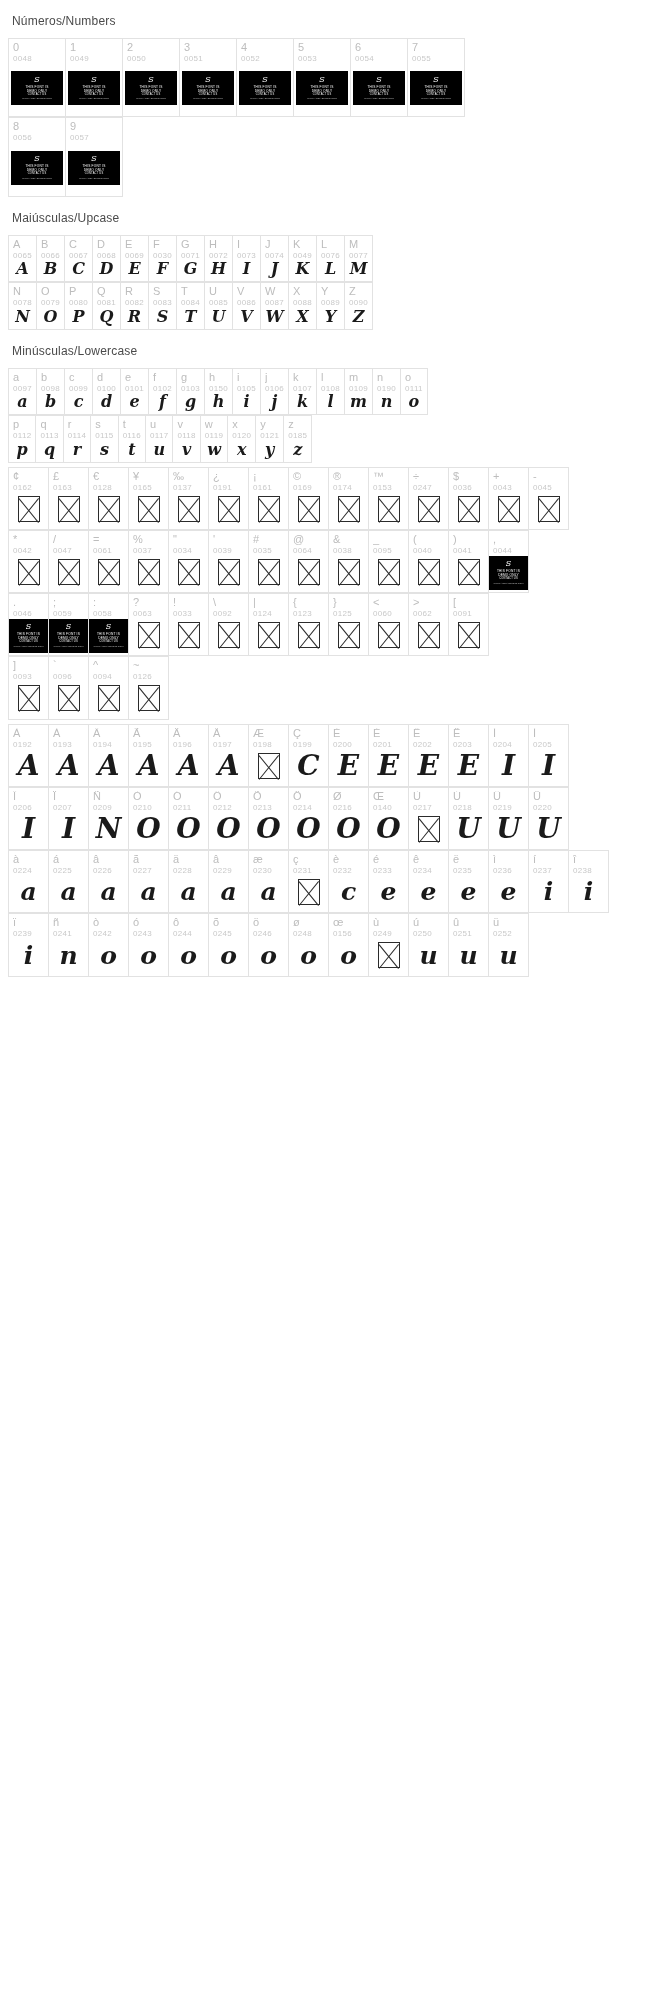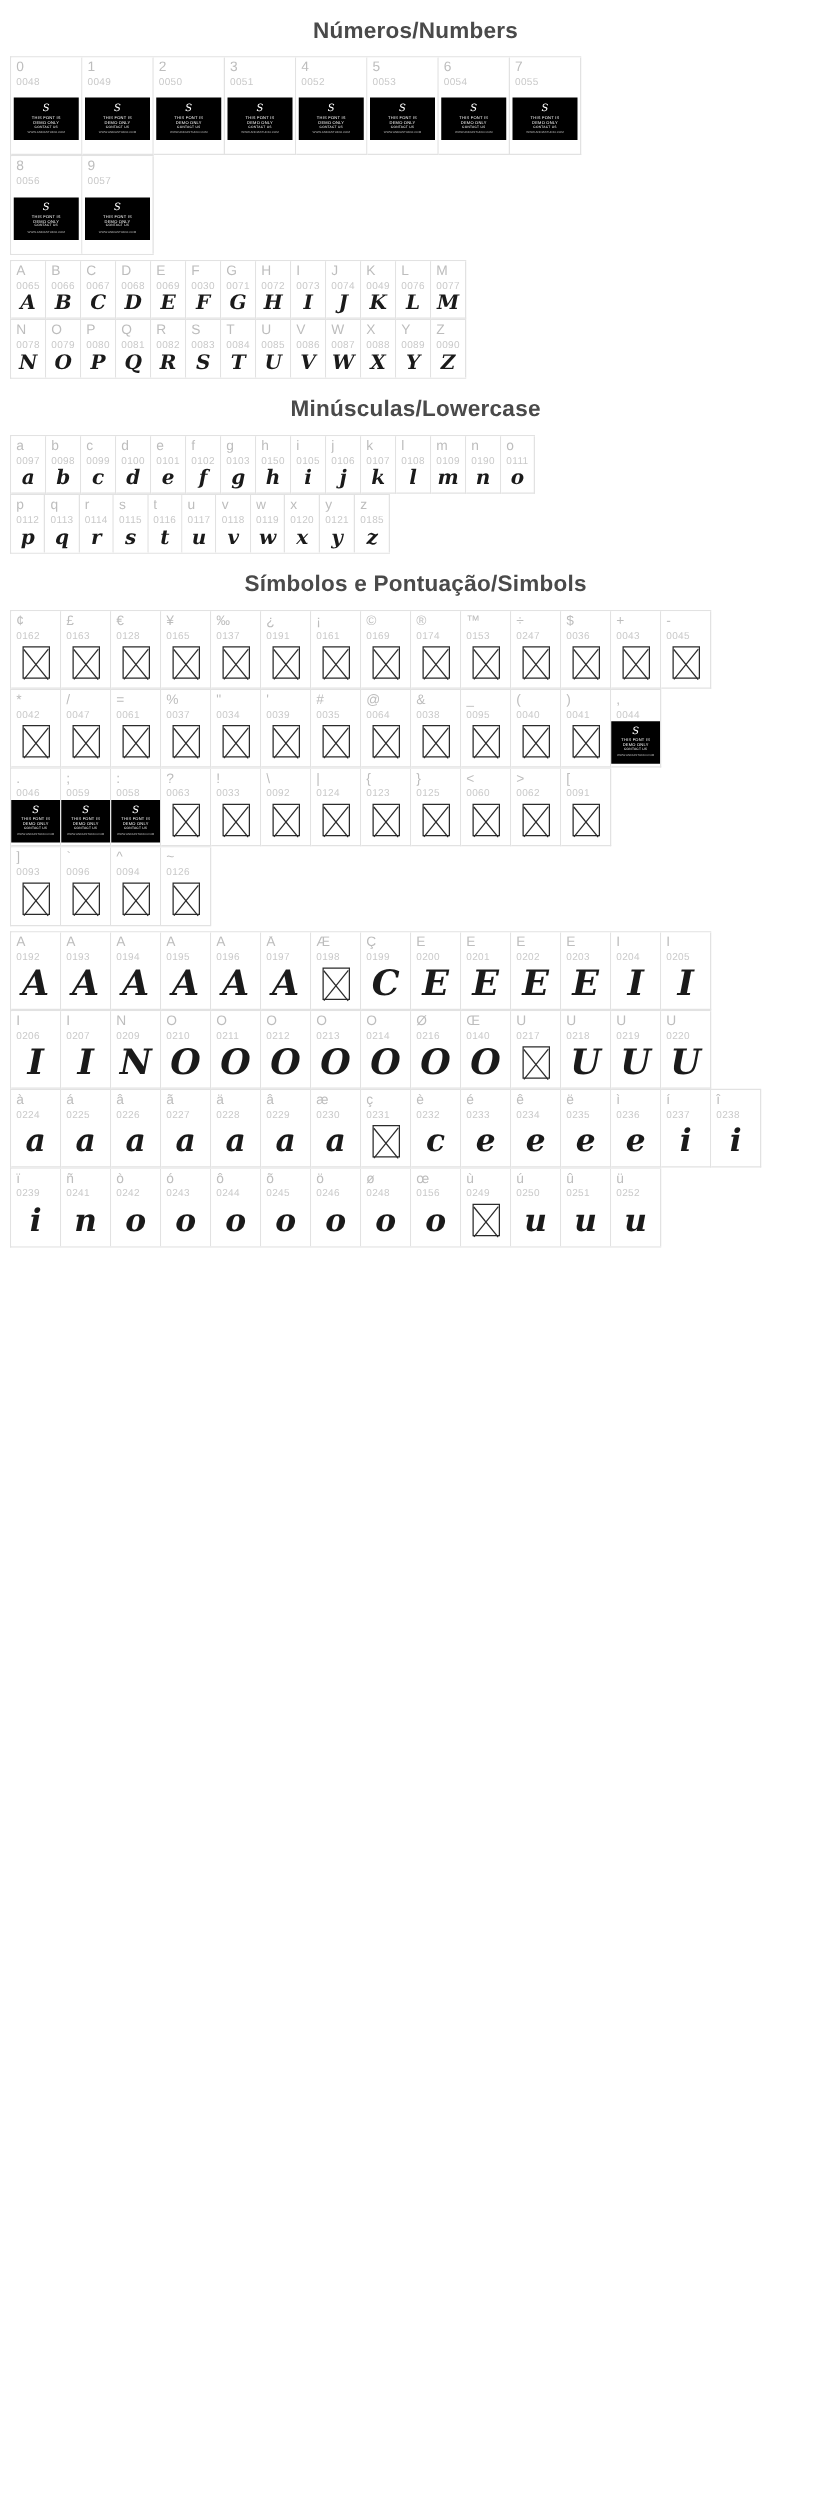--- a/index.html
+++ b/index.html
@@ -11,26 +11,25 @@
   body {
     width: 661px;
     min-height: 2004px;
     position: relative;
   }
   .page { padding: 0 8px; }
 
   .section { margin-bottom: 4px; }
 
   .section-title {
-    font-size: 18px;
+    font-size: 12px;
     color: #4a4a4a;
-    font-weight: 700;
+    font-weight: 400;
     margin: 14px 0 10px 4px;
     letter-spacing: 0.2px;
-    text-align: center;
   }
 
   .glyph-rows { display: block; }
 
   .glyph-row {
     display: flex;
     flex-wrap: nowrap;
     border-top: 1px solid #e2e2e2;
     border-left: 1px solid #e2e2e2;
     width: max-content;
@@ -289,20 +288,21 @@
                   <div class="pl2">DEMO ONLY</div>
                   <div class="pl3">CONTACT US</div>
                   <div class="pl4">WWW.ANDIASTUDIO.COM</div>
                 </div>
               </div>
             </div>
           </div>
         </div>
       </div>
       <div class="section s-uppercase">
+        <div class="section-title">Maiúsculas/Upcase</div>
         <div class="glyph-rows">
           <div class="glyph-row">
             <div class="cell">
               <div class="cell-head">
                 <div class="cell-char">A</div>
                 <div class="cell-code">0065</div>
               </div>
               <div class="cell-body">
                 <span class="big">A</span>
               </div>
@@ -774,21 +774,20 @@
                 <div class="cell-code">0185</div>
               </div>
               <div class="cell-body">
                 <span class="big">z</span>
               </div>
             </div>
           </div>
         </div>
       </div>
       <div class="section s-symbols">
-        <div class="section-title">Símbolos e Pontuação/Simbols</div>
         <div class="glyph-rows">
           <div class="glyph-row">
             <div class="cell">
               <div class="cell-head">
                 <div class="cell-char">¢</div>
                 <div class="cell-code">0162</div>
               </div>
               <div class="cell-body">
                 <div class="notdef"></div>
               </div>

